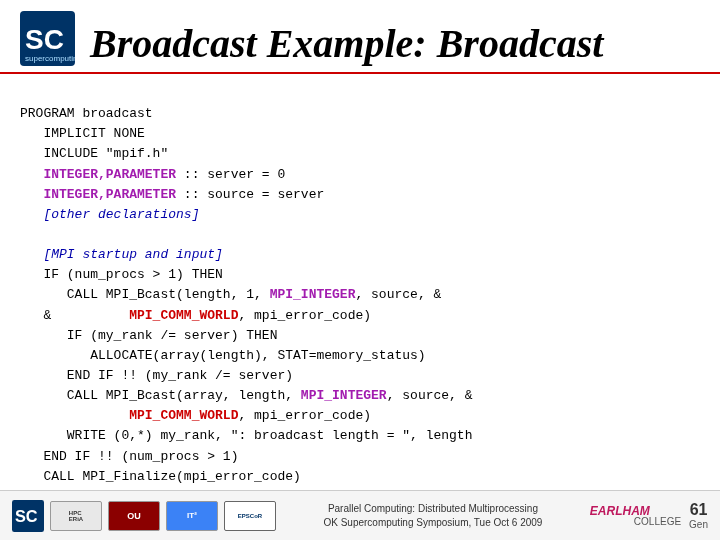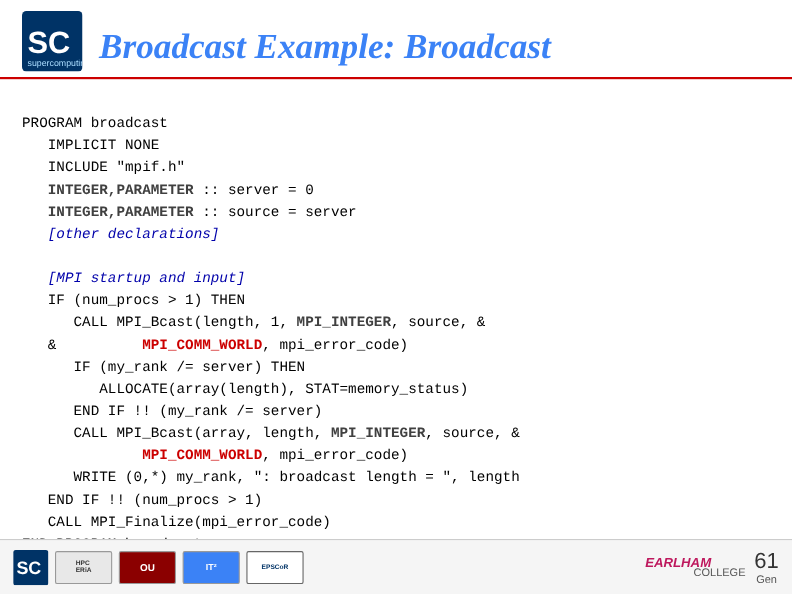--- a/index.html
+++ b/index.html
@@ -14,43 +14,43 @@
 
     
     .header {
       display: flex;
       align-items: center;
       padding: 10px 20px 5px 20px;
       border-bottom: 2px solid #cc0000;
       position: relative;
     }
     .title {
-      font-size: 32px;
+      font-size: 40px;
       font-weight: bold;
-      color: #3b82f6;
+      color: #000000;
       font-style: italic;
       font-family: Georgia, serif;
       margin-top: 10px;
     }
 
     
     .main-content {
       padding: 10px 20px 5px 20px;
     }
 
     
     .code-block {
       font-family: 'Courier New', Courier, monospace;
       font-size: 13px;
       line-height: 1.55;
       color: #000000;
       white-space: pre;
     }
 
-    .kw-blue { color: #404040; font-weight: bold; }
+    .kw-blue { color: #a21caf; font-weight: bold; }
     .kw-red { color: #cc0000; font-weight: bold; }
     .italic-blue { color: #0000aa; font-style: italic; }
 
     
     .footer {
       position: absolute;
       bottom: 0;
       left: 0;
       right: 0;
       display: flex;
@@ -90,22 +90,22 @@
       align-items: center;
       gap: 8px;
     }
     .earlham-text {
       font-size: 14px;
       font-weight: bold;
       color: #be185d;
       font-style: italic;
     }
     .page-num {
-      font-size: 20px;
-      font-weight: normal;
+      font-size: 16px;
+      font-weight: bold;
       color: #333;
     }
     .gen-text {
       font-size: 10px;
       color: #555;
     }
 
     
     .sc-logo-container {
       width: 55px;
@@ -159,20 +159,24 @@
     <svg width="32" height="32" viewBox="0 0 55 55">
       <rect width="55" height="55" fill="#003366" rx="4"></rect>
       <text x="5" y="38" font-family="Arial" font-weight="bold" font-size="28" fill="white">SC</text>
     </svg>
 
     <div class="footer-logo-box" style="background:#e8e8e8; font-size:6px; color:#333;">HPC<br>ERiA</div>
     <div class="footer-logo-box" style="background:#8B0000; color:white; font-size:9px; font-weight:bold;">OU</div>
     <div class="footer-logo-box" style="background:#3b82f6; color:white; font-size:8px;">IT²</div>
     <div class="footer-logo-box" style="background:#fff; border:1px solid #666; font-size:6px; color:#003366; font-weight:bold;">EPSCoR</div>
   </div>
+  <div class="footer-text">
+    <div>Parallel Computing: Distributed Multiprocessing</div>
+    <div>OK Supercomputing Symposium, Tue Oct 6 2009</div>
+  </div>
   <div class="footer-right">
     <div>
       <div class="earlham-text" style="font-size:12px; line-height:1;">EARLHAM</div>
       <div class="earlham-text" style="font-size:10px; color:#555; font-style:normal; font-weight:normal; line-height:1;margin-left:44px;">COLLEGE</div>
     </div>
     <div style="display:flex; flex-direction:column; align-items:center;">
       <div class="page-num">61</div>
       <div class="gen-text">Gen</div>
     </div>
   </div>

